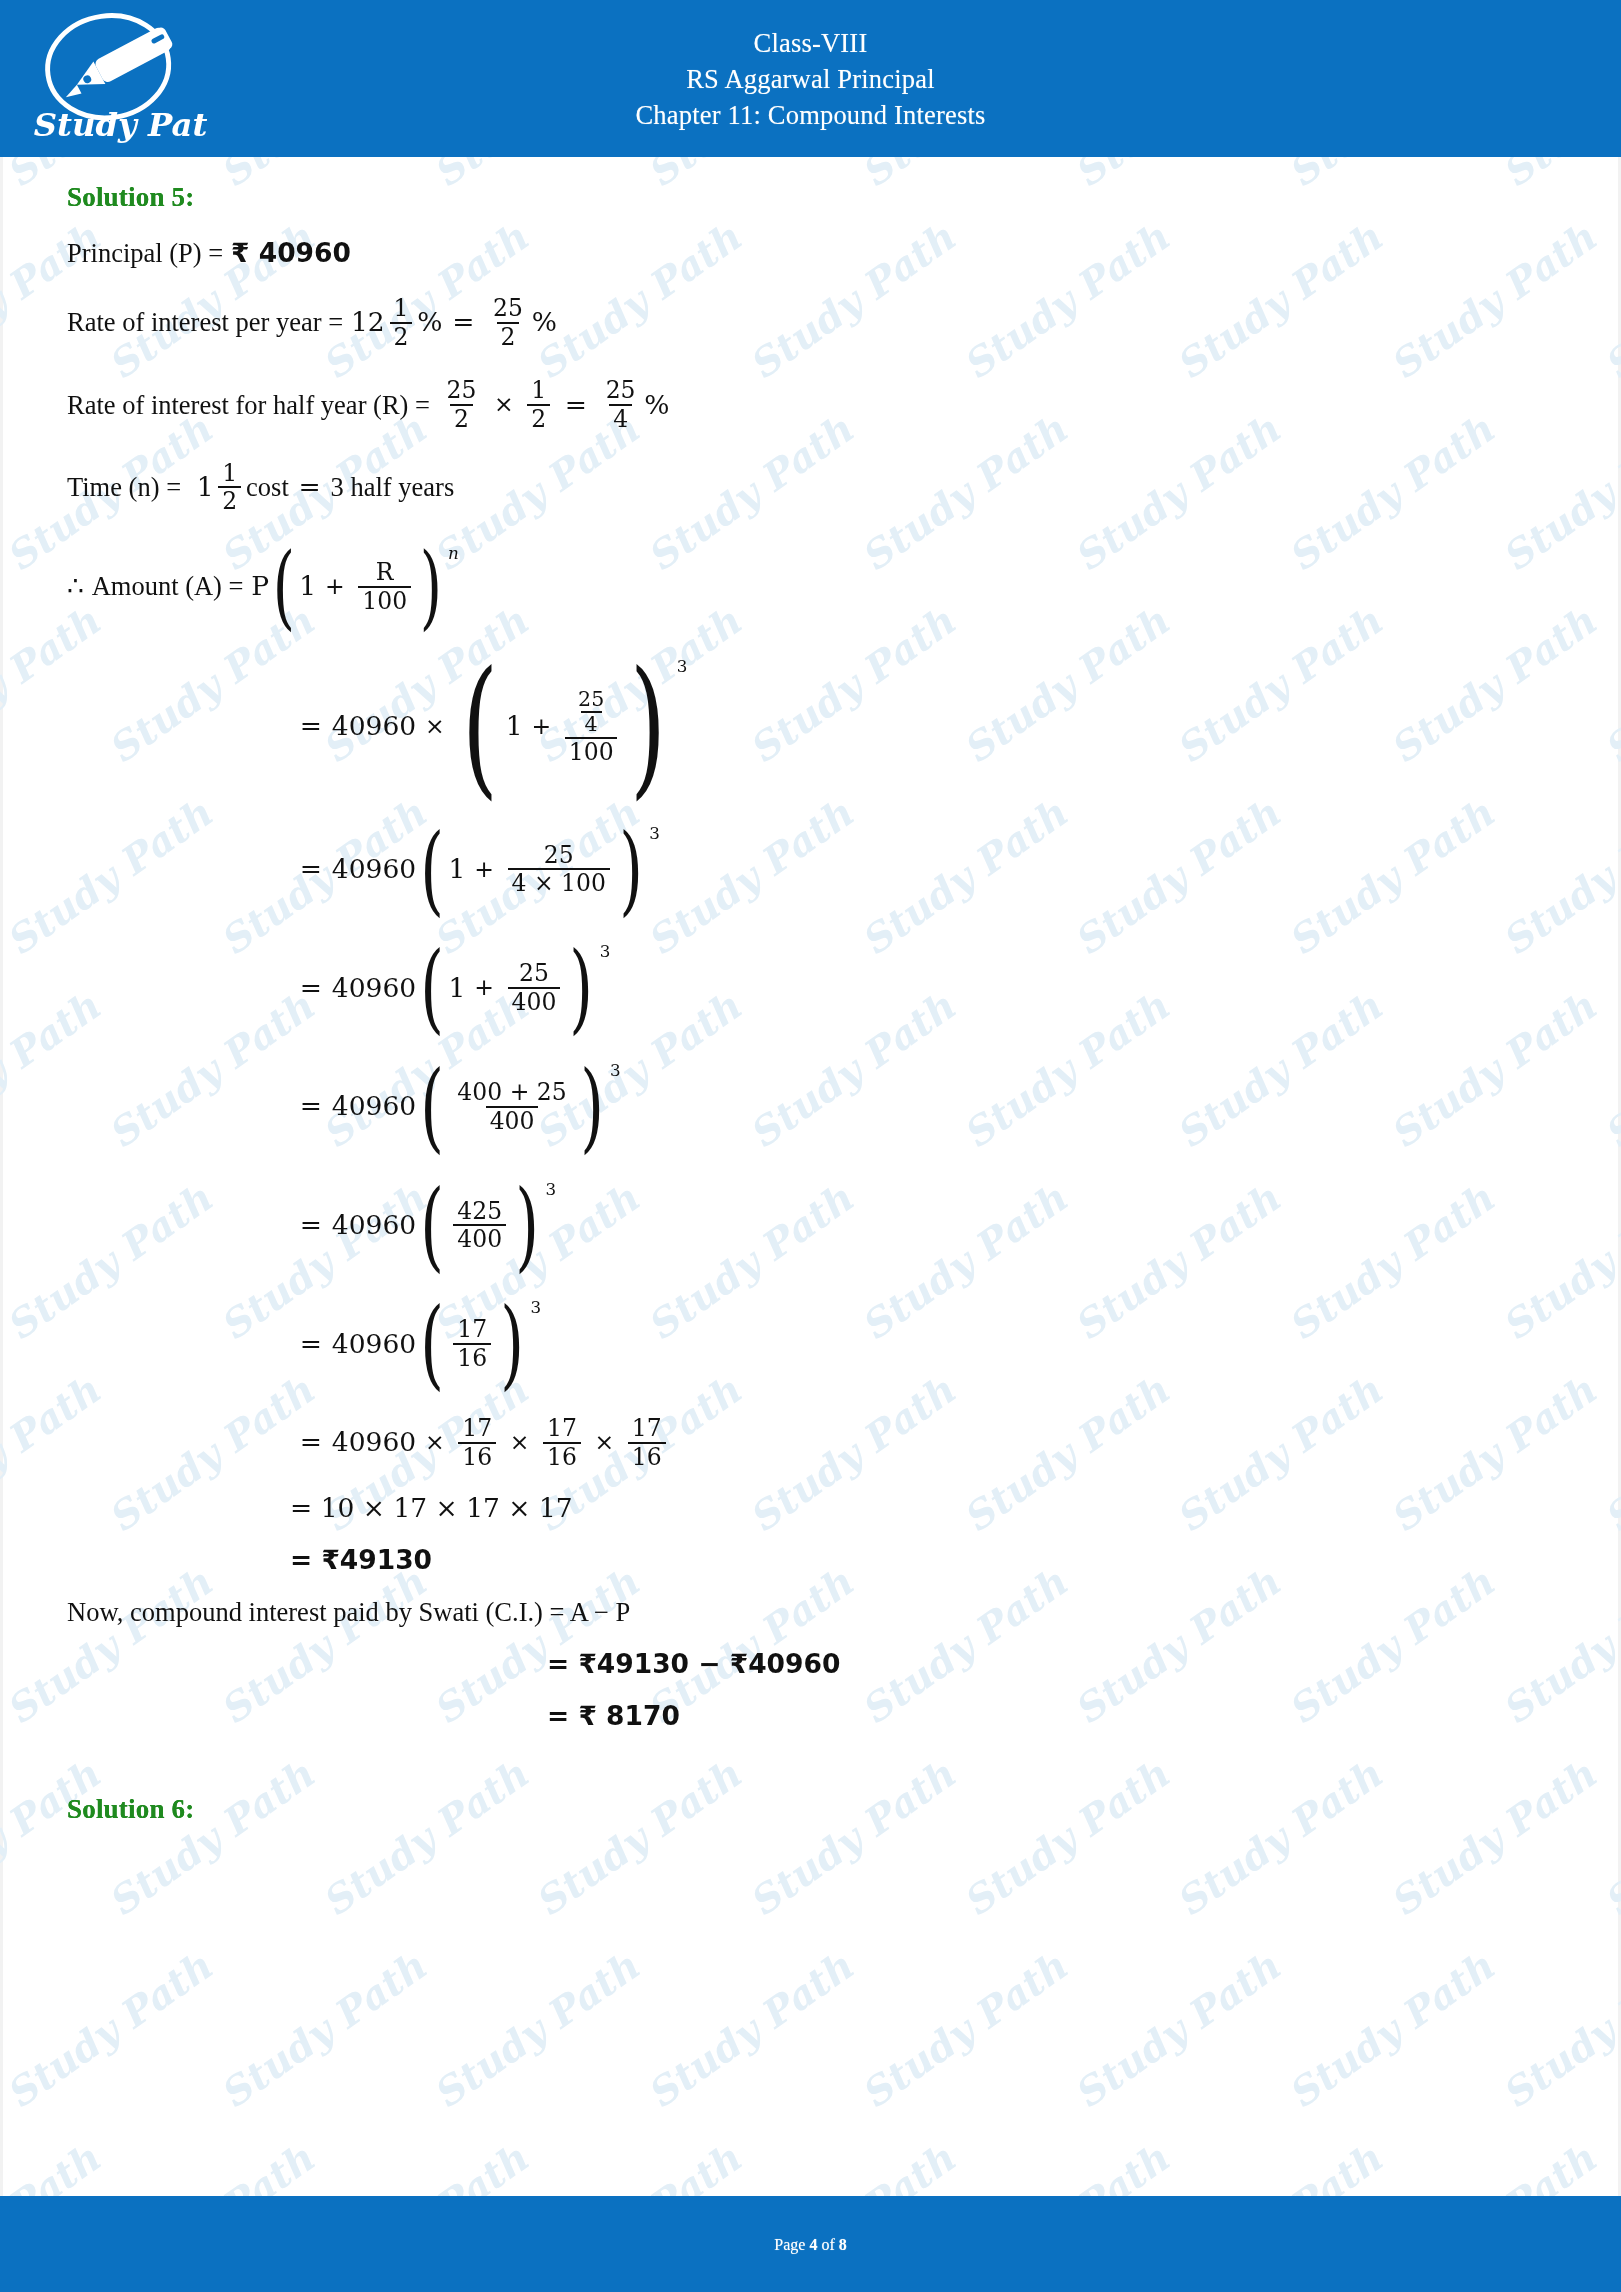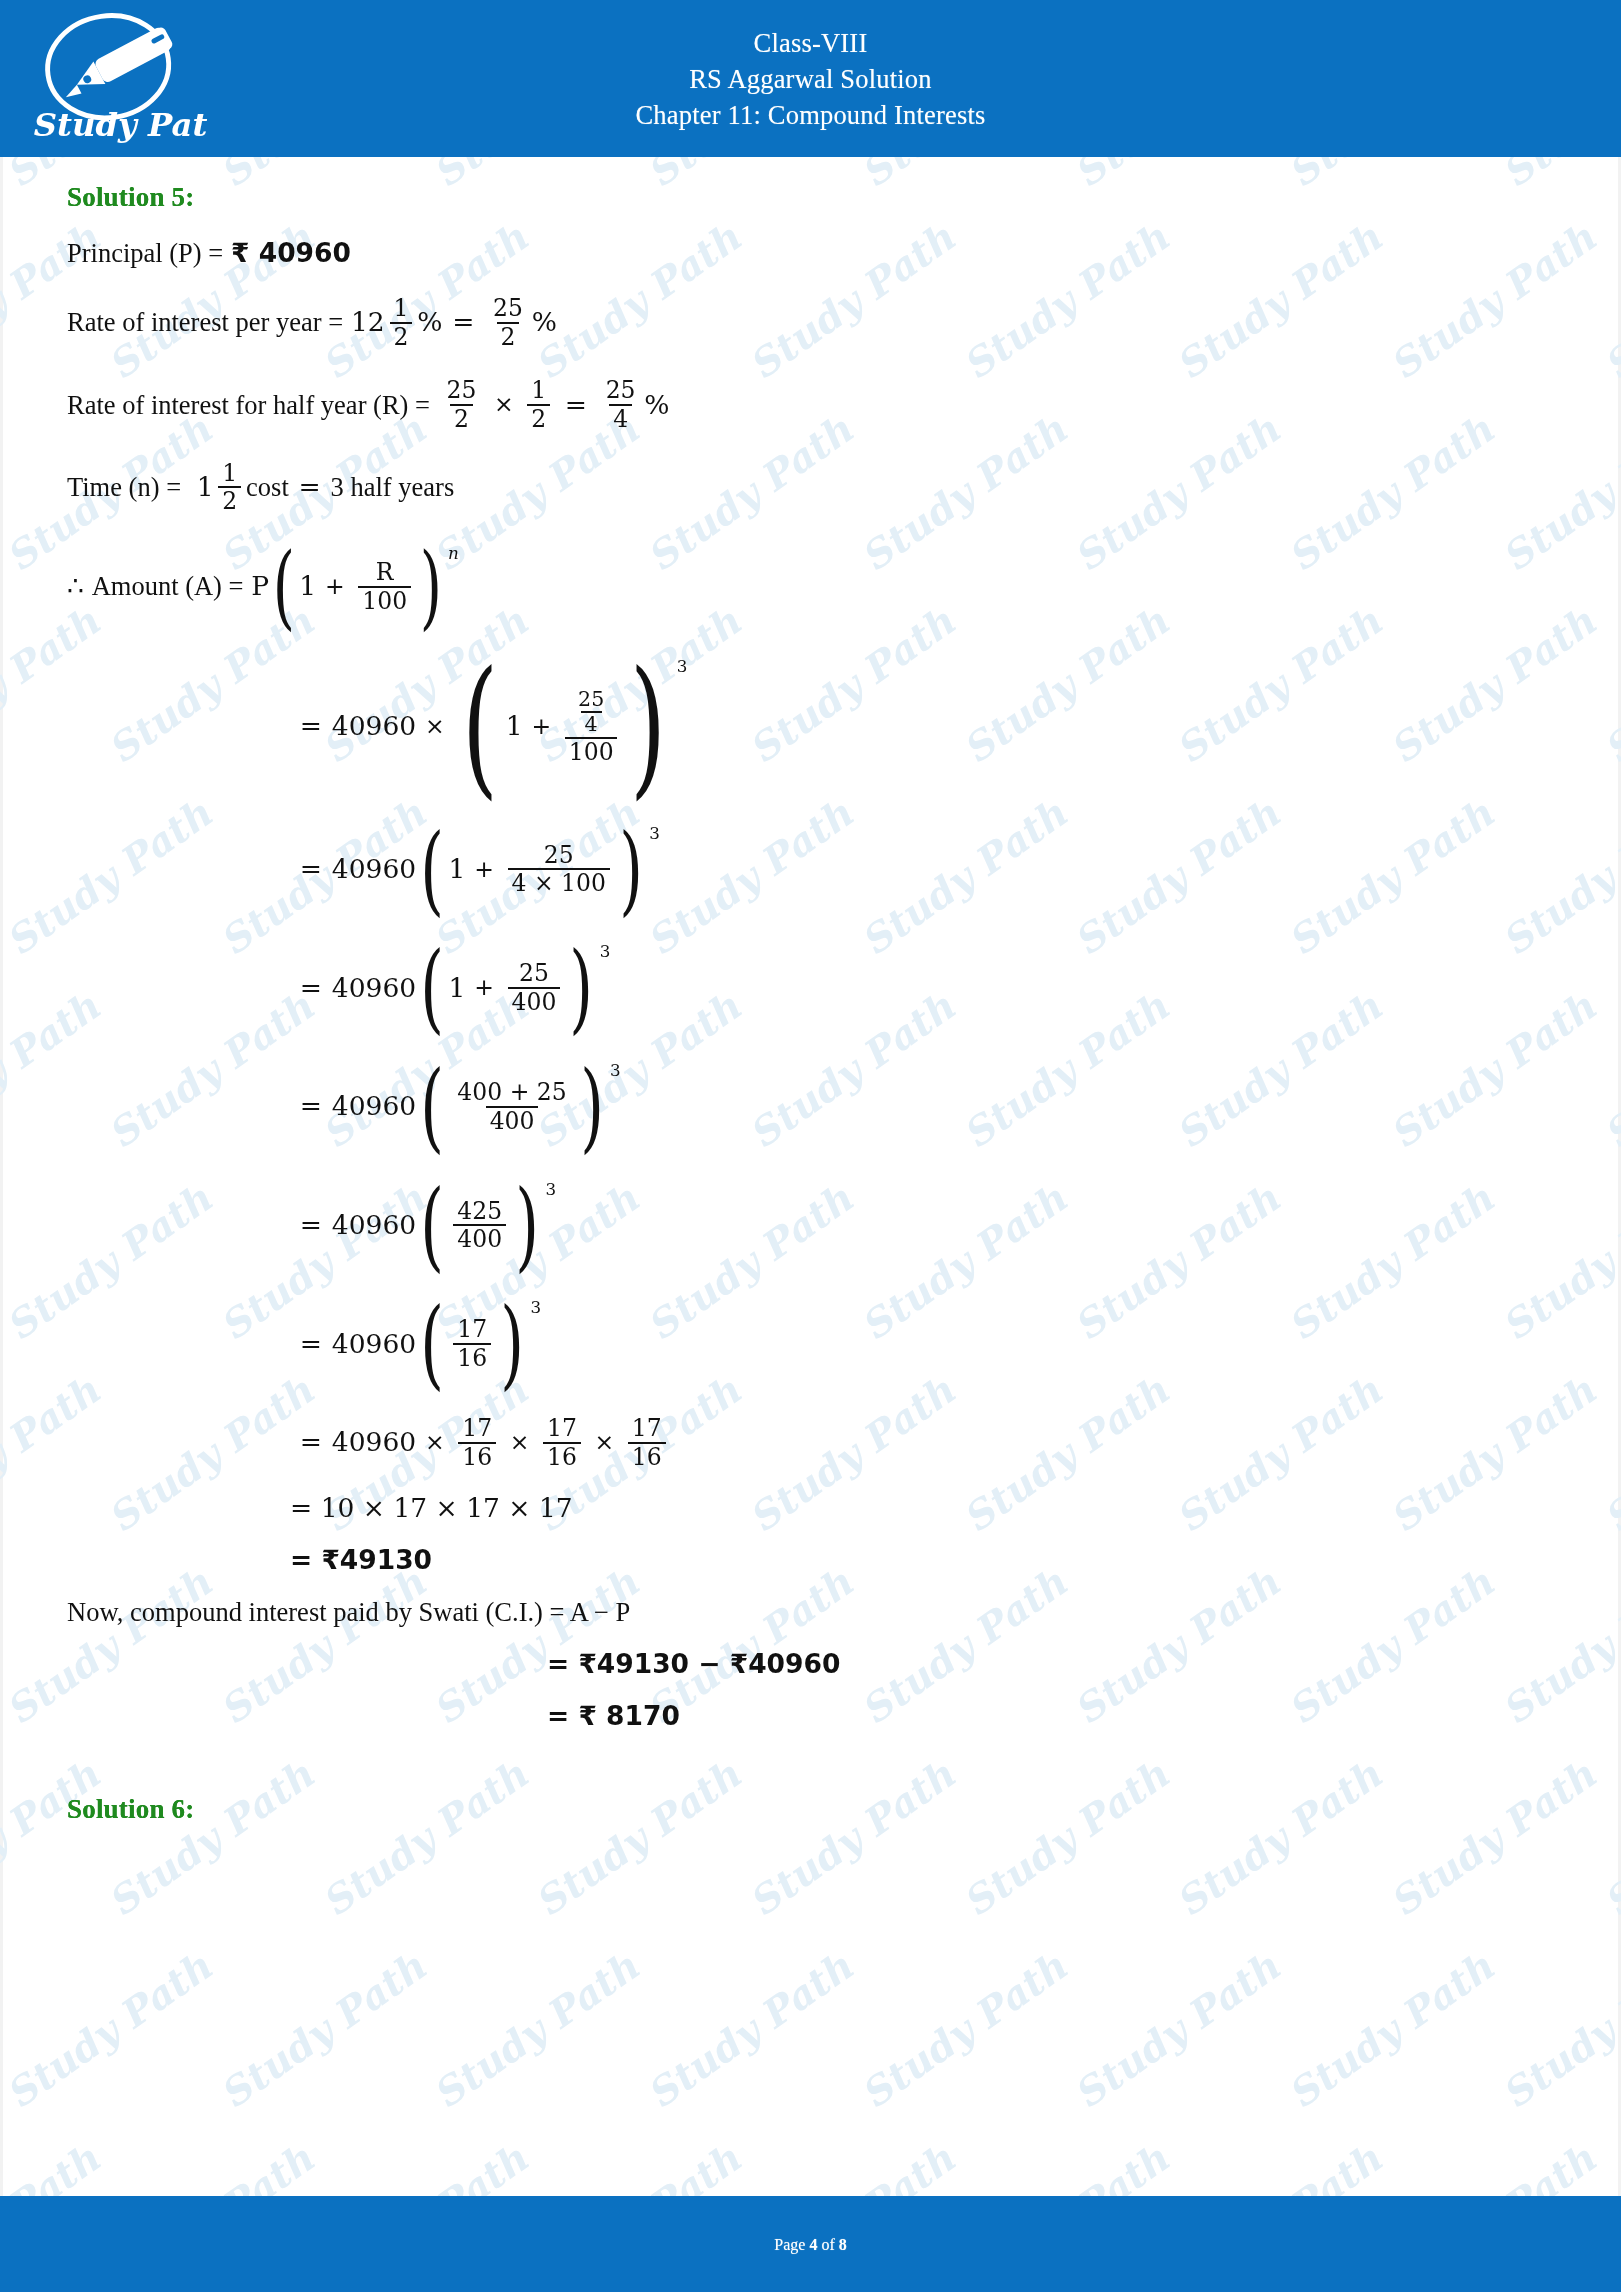--- a/index.html
+++ b/index.html
@@ -180,21 +180,21 @@
           <rect x="140" y="55" width="14" height="5" rx="2.5" fill="#0b71c1"></rect>
           <path d="M78 47 L52 60 L78 73 Z" fill="#ffffff"></path>
           <path d="M52 60 L36 66 L52 70 Z" fill="#ffffff"></path>
           <circle cx="64" cy="60" r="4" fill="#0b71c1"></circle>
         </g>
         <text x="12" y="133" fill="#ffffff" font-family="DejaVu Serif, serif" font-style="italic" font-weight="700" font-size="33">Study Path</text>
       </svg>
     </div>
     <div class="header-titles">
       <div>Class-VIII</div>
-      <div>RS Aggarwal Solution</div>
+      <div>RS Aggarwal Principal</div>
       <div>Chapter 11: Compound Interests</div>
     </div>
   </div>
 
   <div class="watermarks" id="wm-layer">
       <span class="wm" style="color: rgb(227, 239, 247); left: -214px; top: 0px;">Study Path</span>
       <span class="wm" style="color: rgb(227, 239, 247); left: 0px; top: 0px;">Study Path</span>
       <span class="wm" style="color: rgb(227, 239, 247); left: 214px; top: 0px;">Study Path</span>
       <span class="wm" style="color: rgb(227, 239, 247); left: 427px; top: 0px;">Study Path</span>
       <span class="wm" style="color: rgb(227, 239, 247); left: 641px; top: 0px;">Study Path</span>

